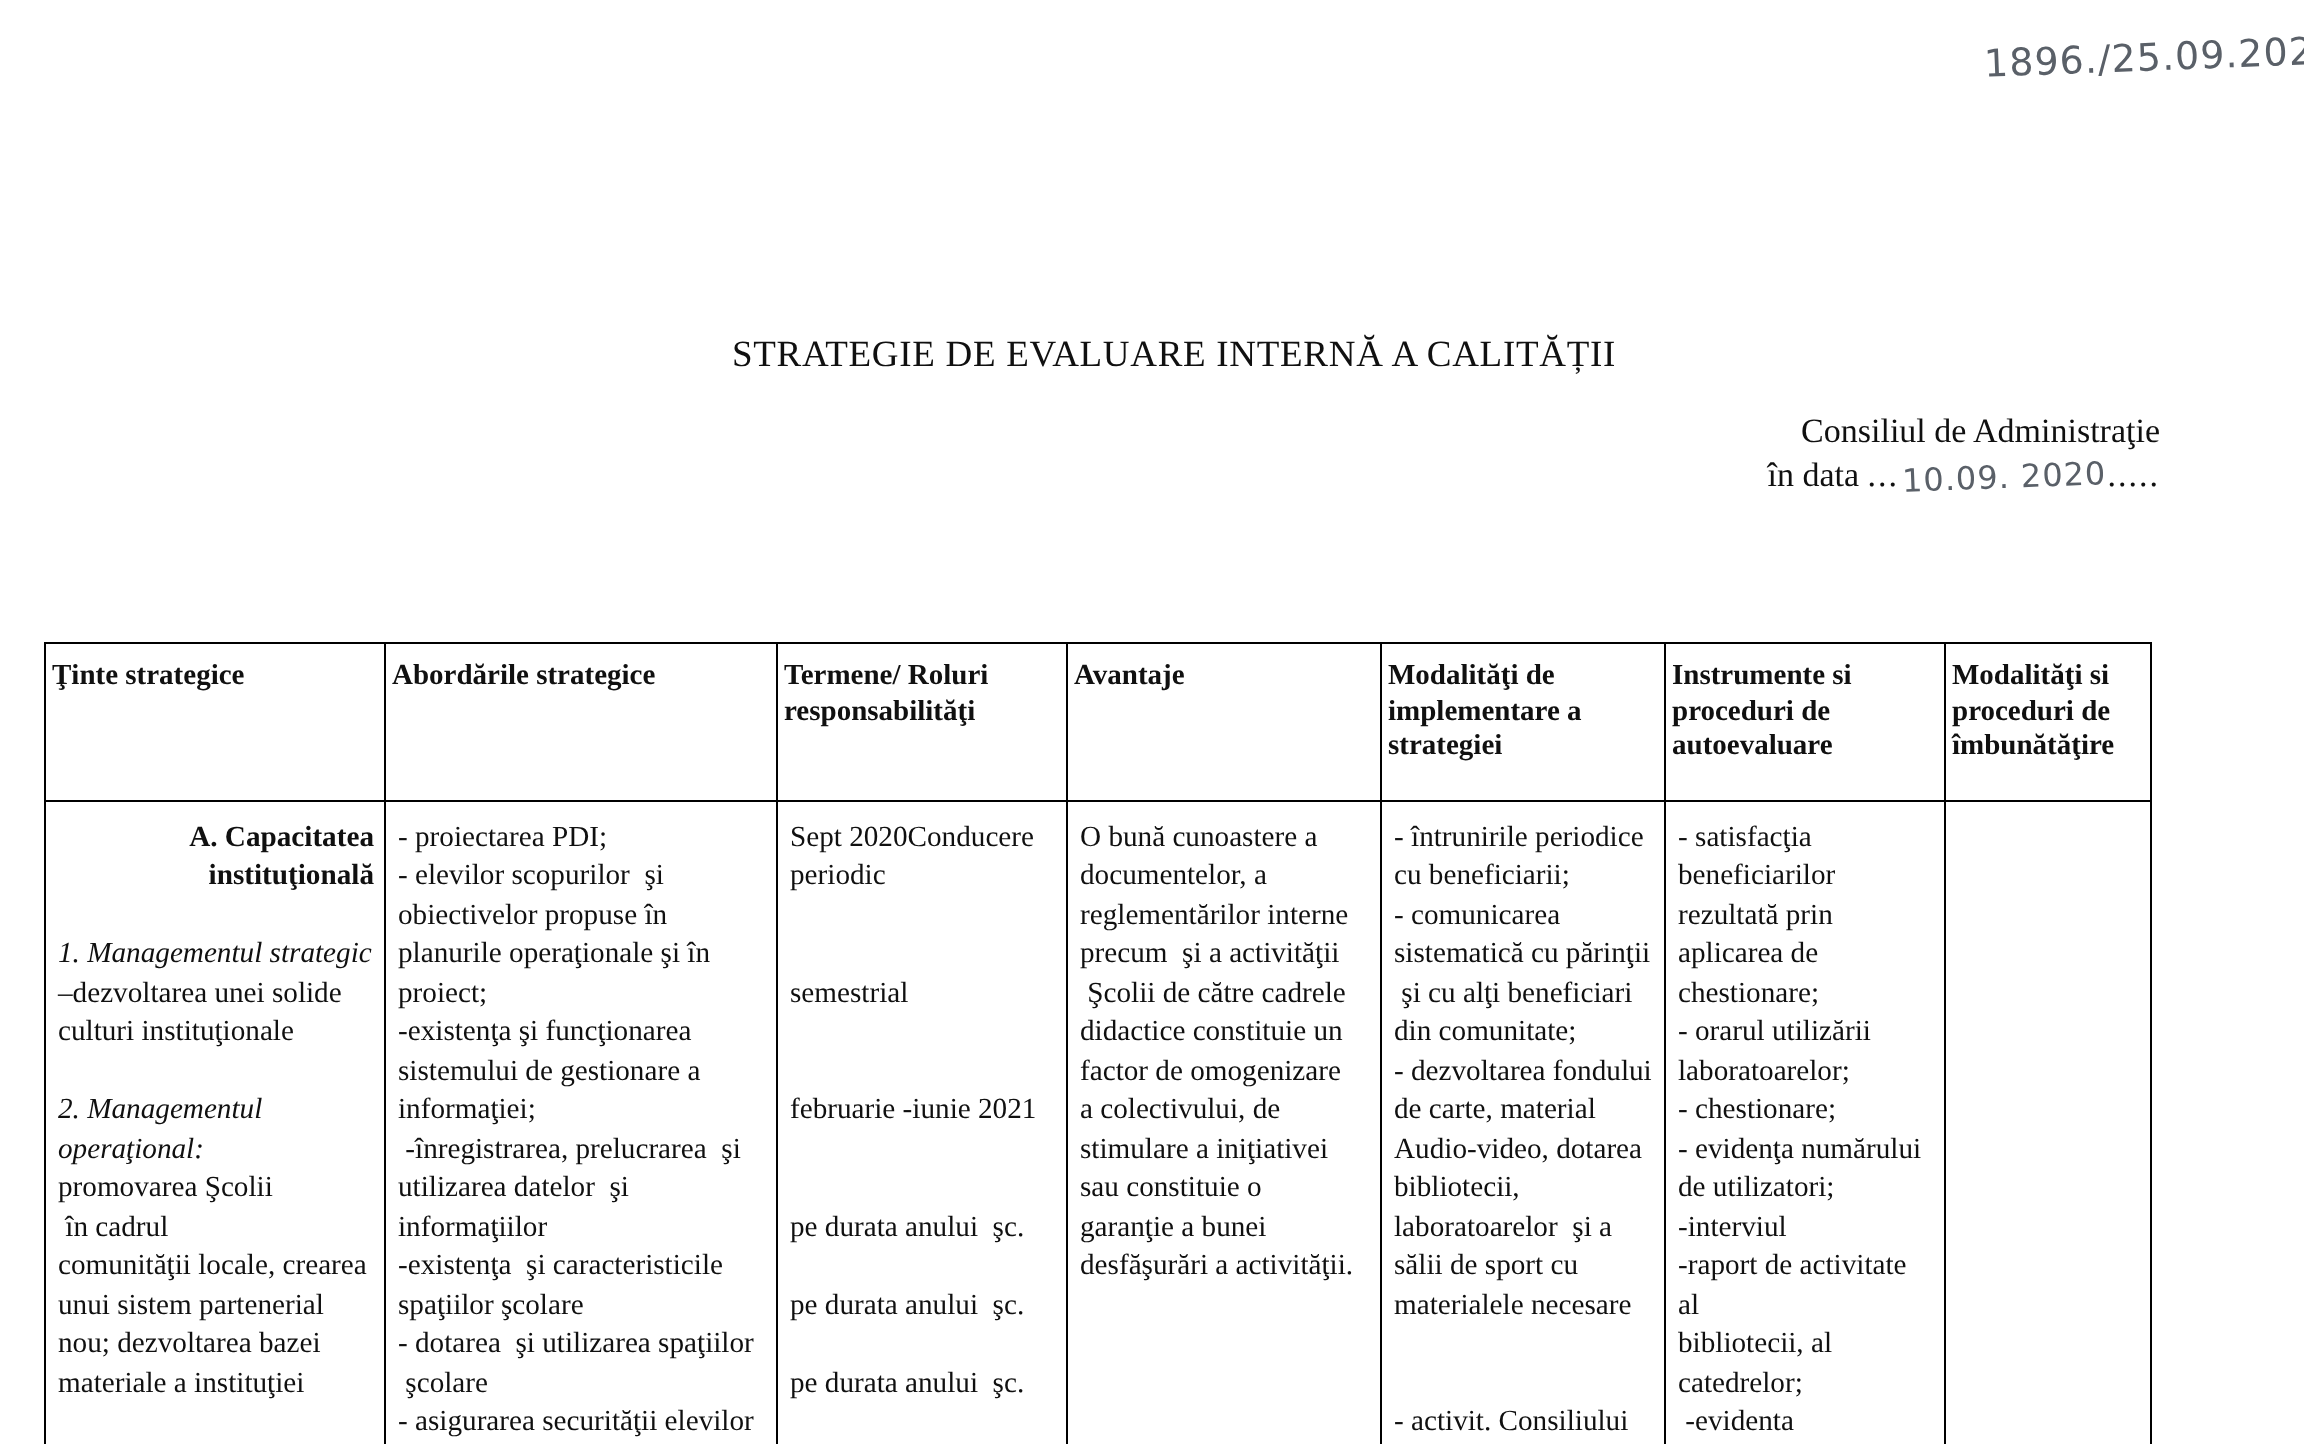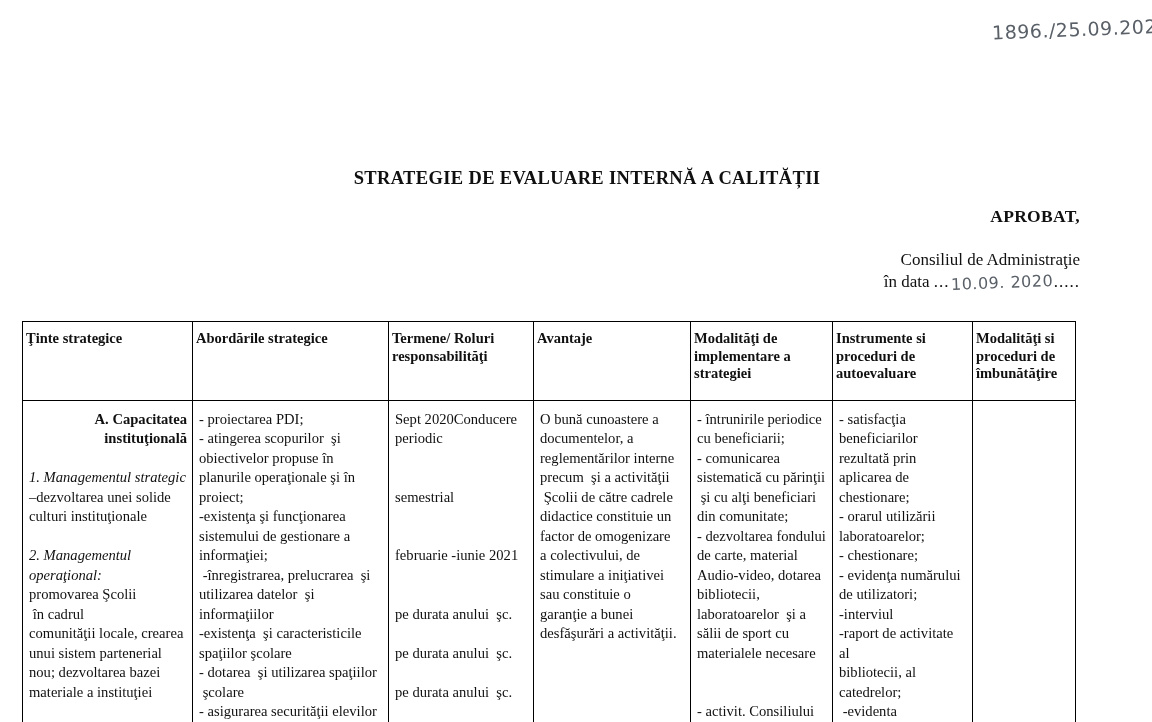--- a/index.html
+++ b/index.html
@@ -36,21 +36,21 @@
     font-size: 19px;
   }
 
   
   #doc-title {
     position: absolute;
     left: 0;
     top: 168px;
     width: 1152px;
     text-align: center;
-    font-weight: bold;
+    font-weight: normal;
     font-size: 18.5px;
     letter-spacing: 0.35px;
     padding-left: 22px;
     box-sizing: border-box;
   }
 
   
   #approval-block {
     position: absolute;
     left: 700px;
@@ -120,21 +120,20 @@
 </head>
 <body>
 
 <div class="page">
 
   <div id="reg-number" class="handwriting">1896./25.09.2020</div>
 
   <div id="doc-title">STRATEGIE DE EVALUARE INTERNĂ A CALITĂȚII</div>
 
   <div id="approval-block">
-    <div id="approval-label">APROBAT,</div>
     <div id="approval-council">Consiliul de Administraţie</div>
     <div id="approval-date-line"><span>în data </span><span class="dots">...</span><span id="approval-date-value" class="handwriting">10.09. 2020</span><span class="dots">.....</span></div>
   </div>
 
   <table id="strategy-table">
     <colgroup>
       <col style="width:170px">
       <col style="width:196px">
       <col style="width:145px">
       <col style="width:157px">
@@ -177,21 +176,21 @@
               <div> în cadrul</div>
               <div>comunităţii locale, crearea</div>
               <div>unui sistem partenerial</div>
               <div>nou; dezvoltarea bazei</div>
               <div>materiale a instituţiei</div>
             </div>
         </td>
         <td>
           <div class="cell-lines">
               <div>- proiectarea PDI;</div>
-              <div>- atingerea scopurilor  şi</div>
+              <div>- elevilor scopurilor  şi</div>
               <div>obiectivelor propuse în</div>
               <div>planurile operaţionale şi în</div>
               <div>proiect;</div>
               <div>-existenţa şi funcţionarea</div>
               <div>sistemului de gestionare a</div>
               <div>informaţiei;</div>
               <div> -înregistrarea, prelucrarea  şi</div>
               <div>utilizarea datelor  şi</div>
               <div>informaţiilor</div>
               <div>-existenţa  şi caracteristicile</div>

